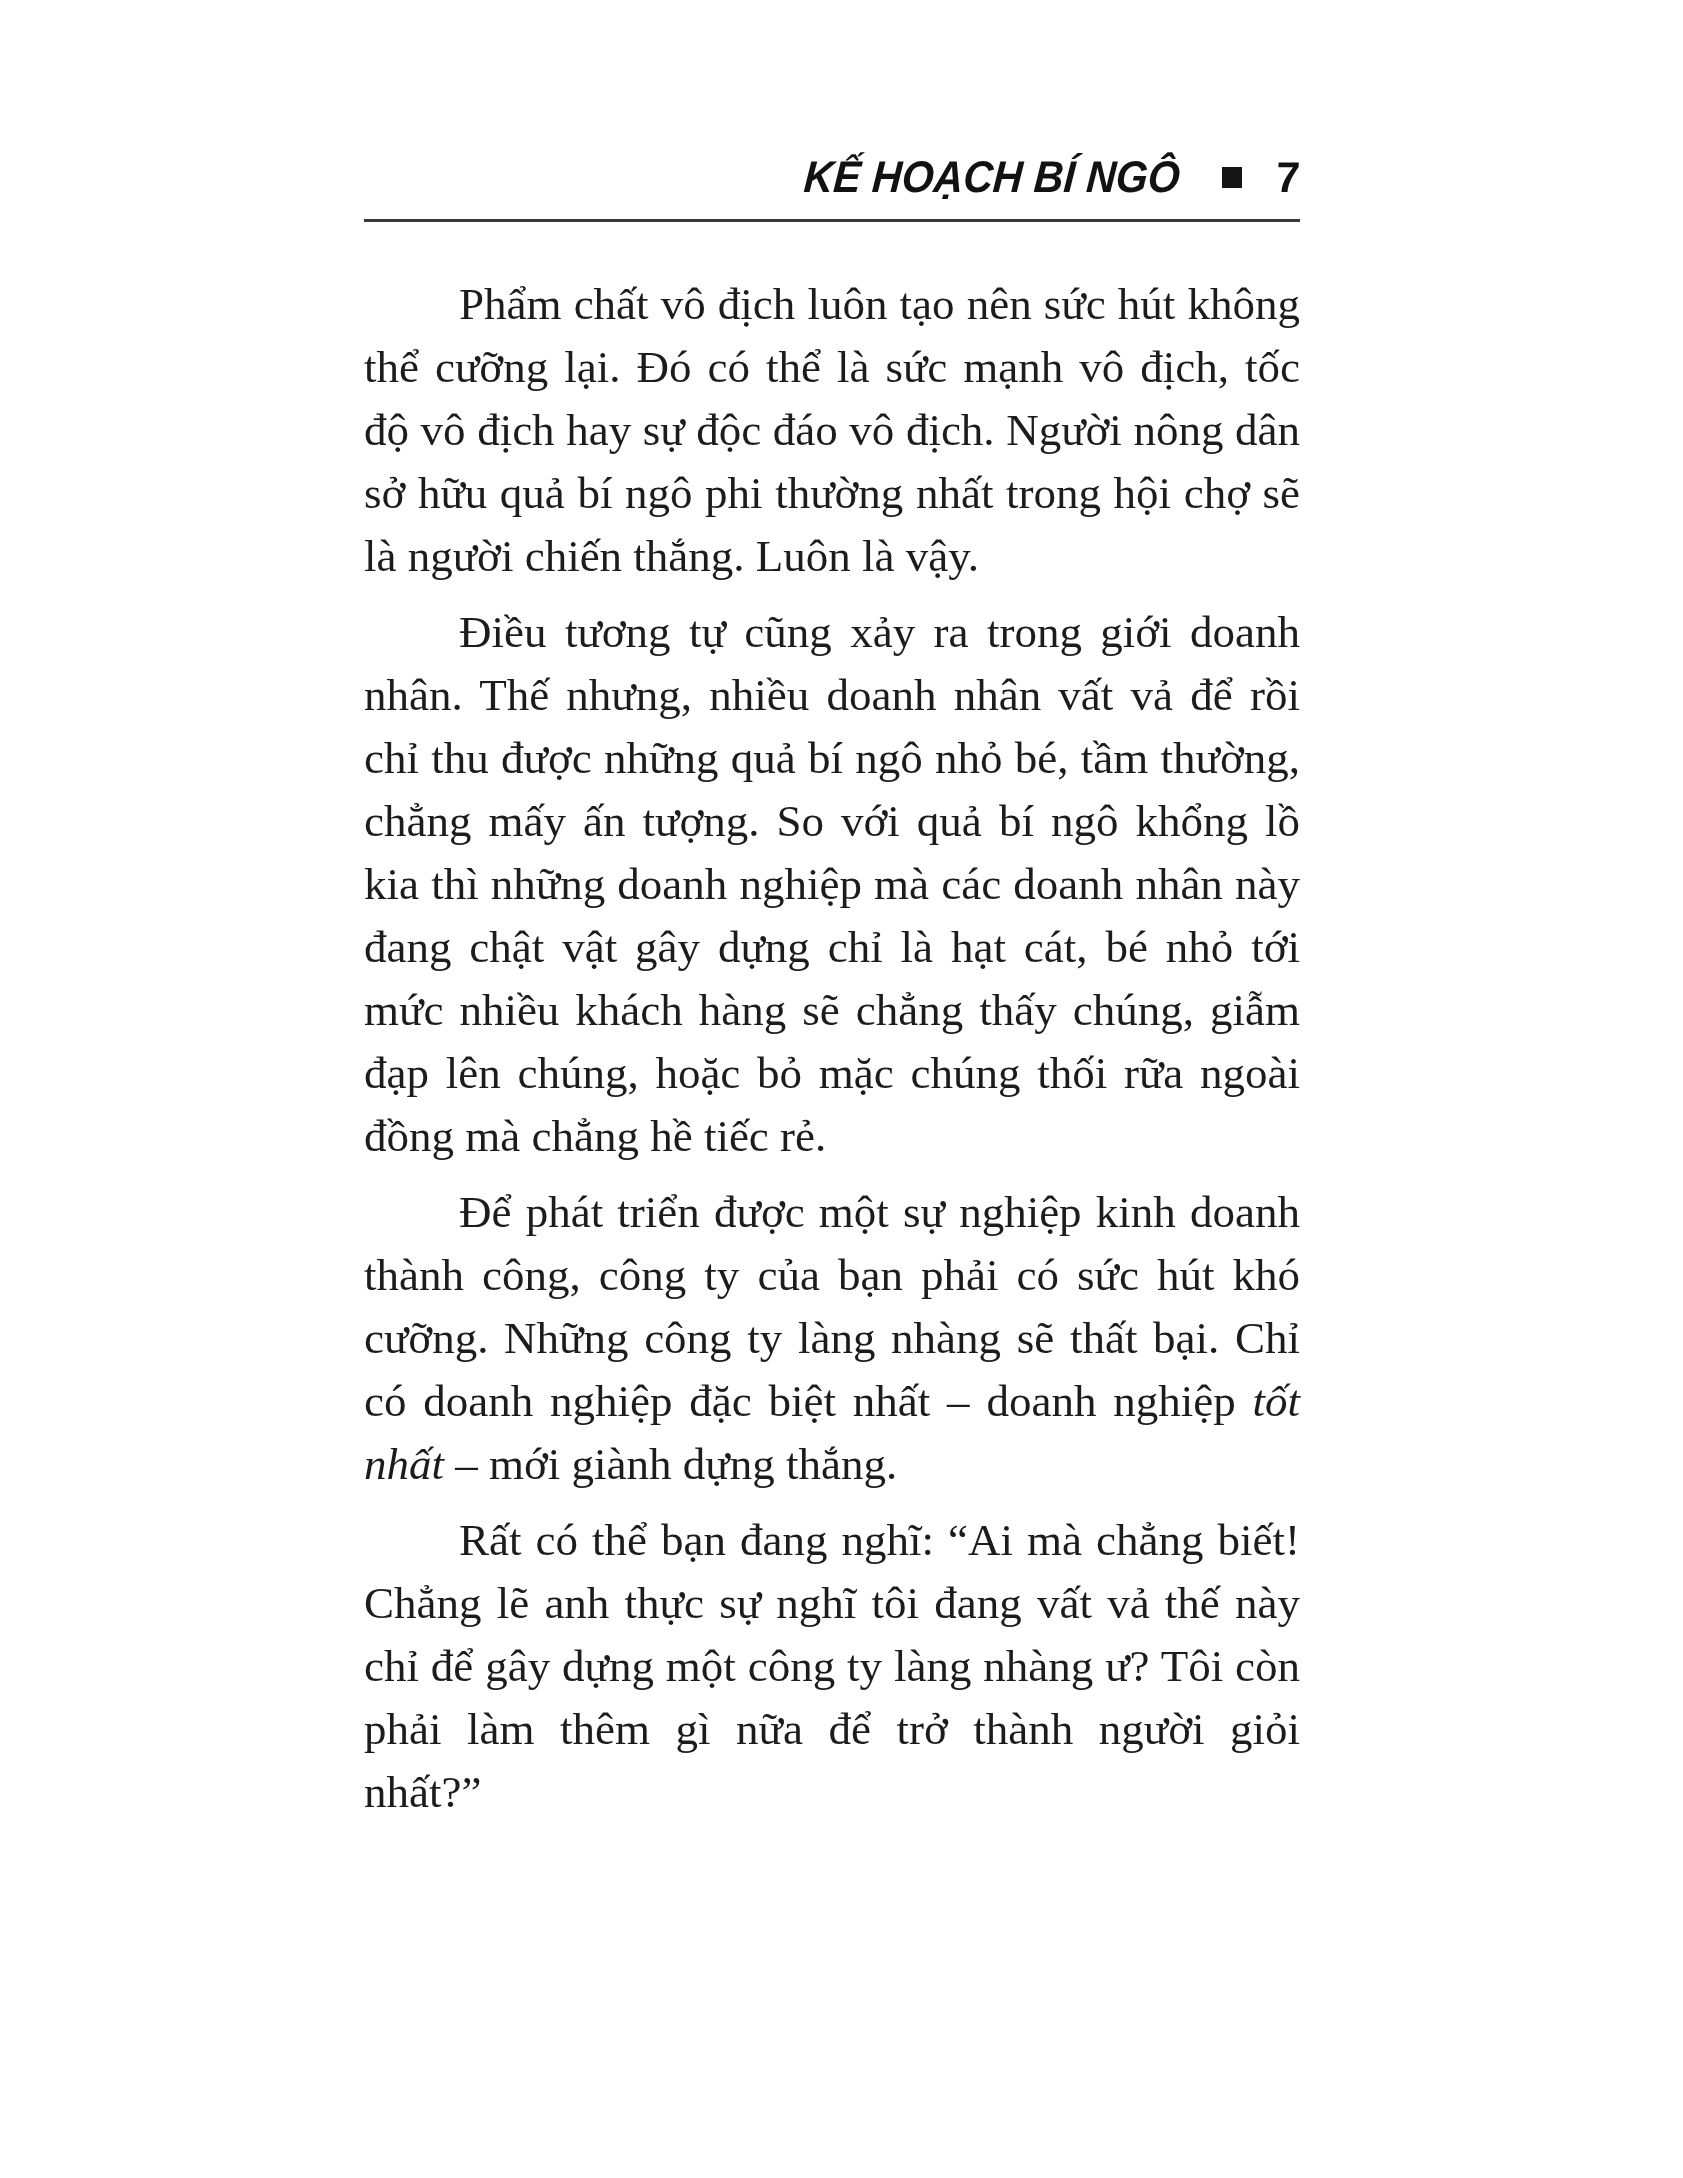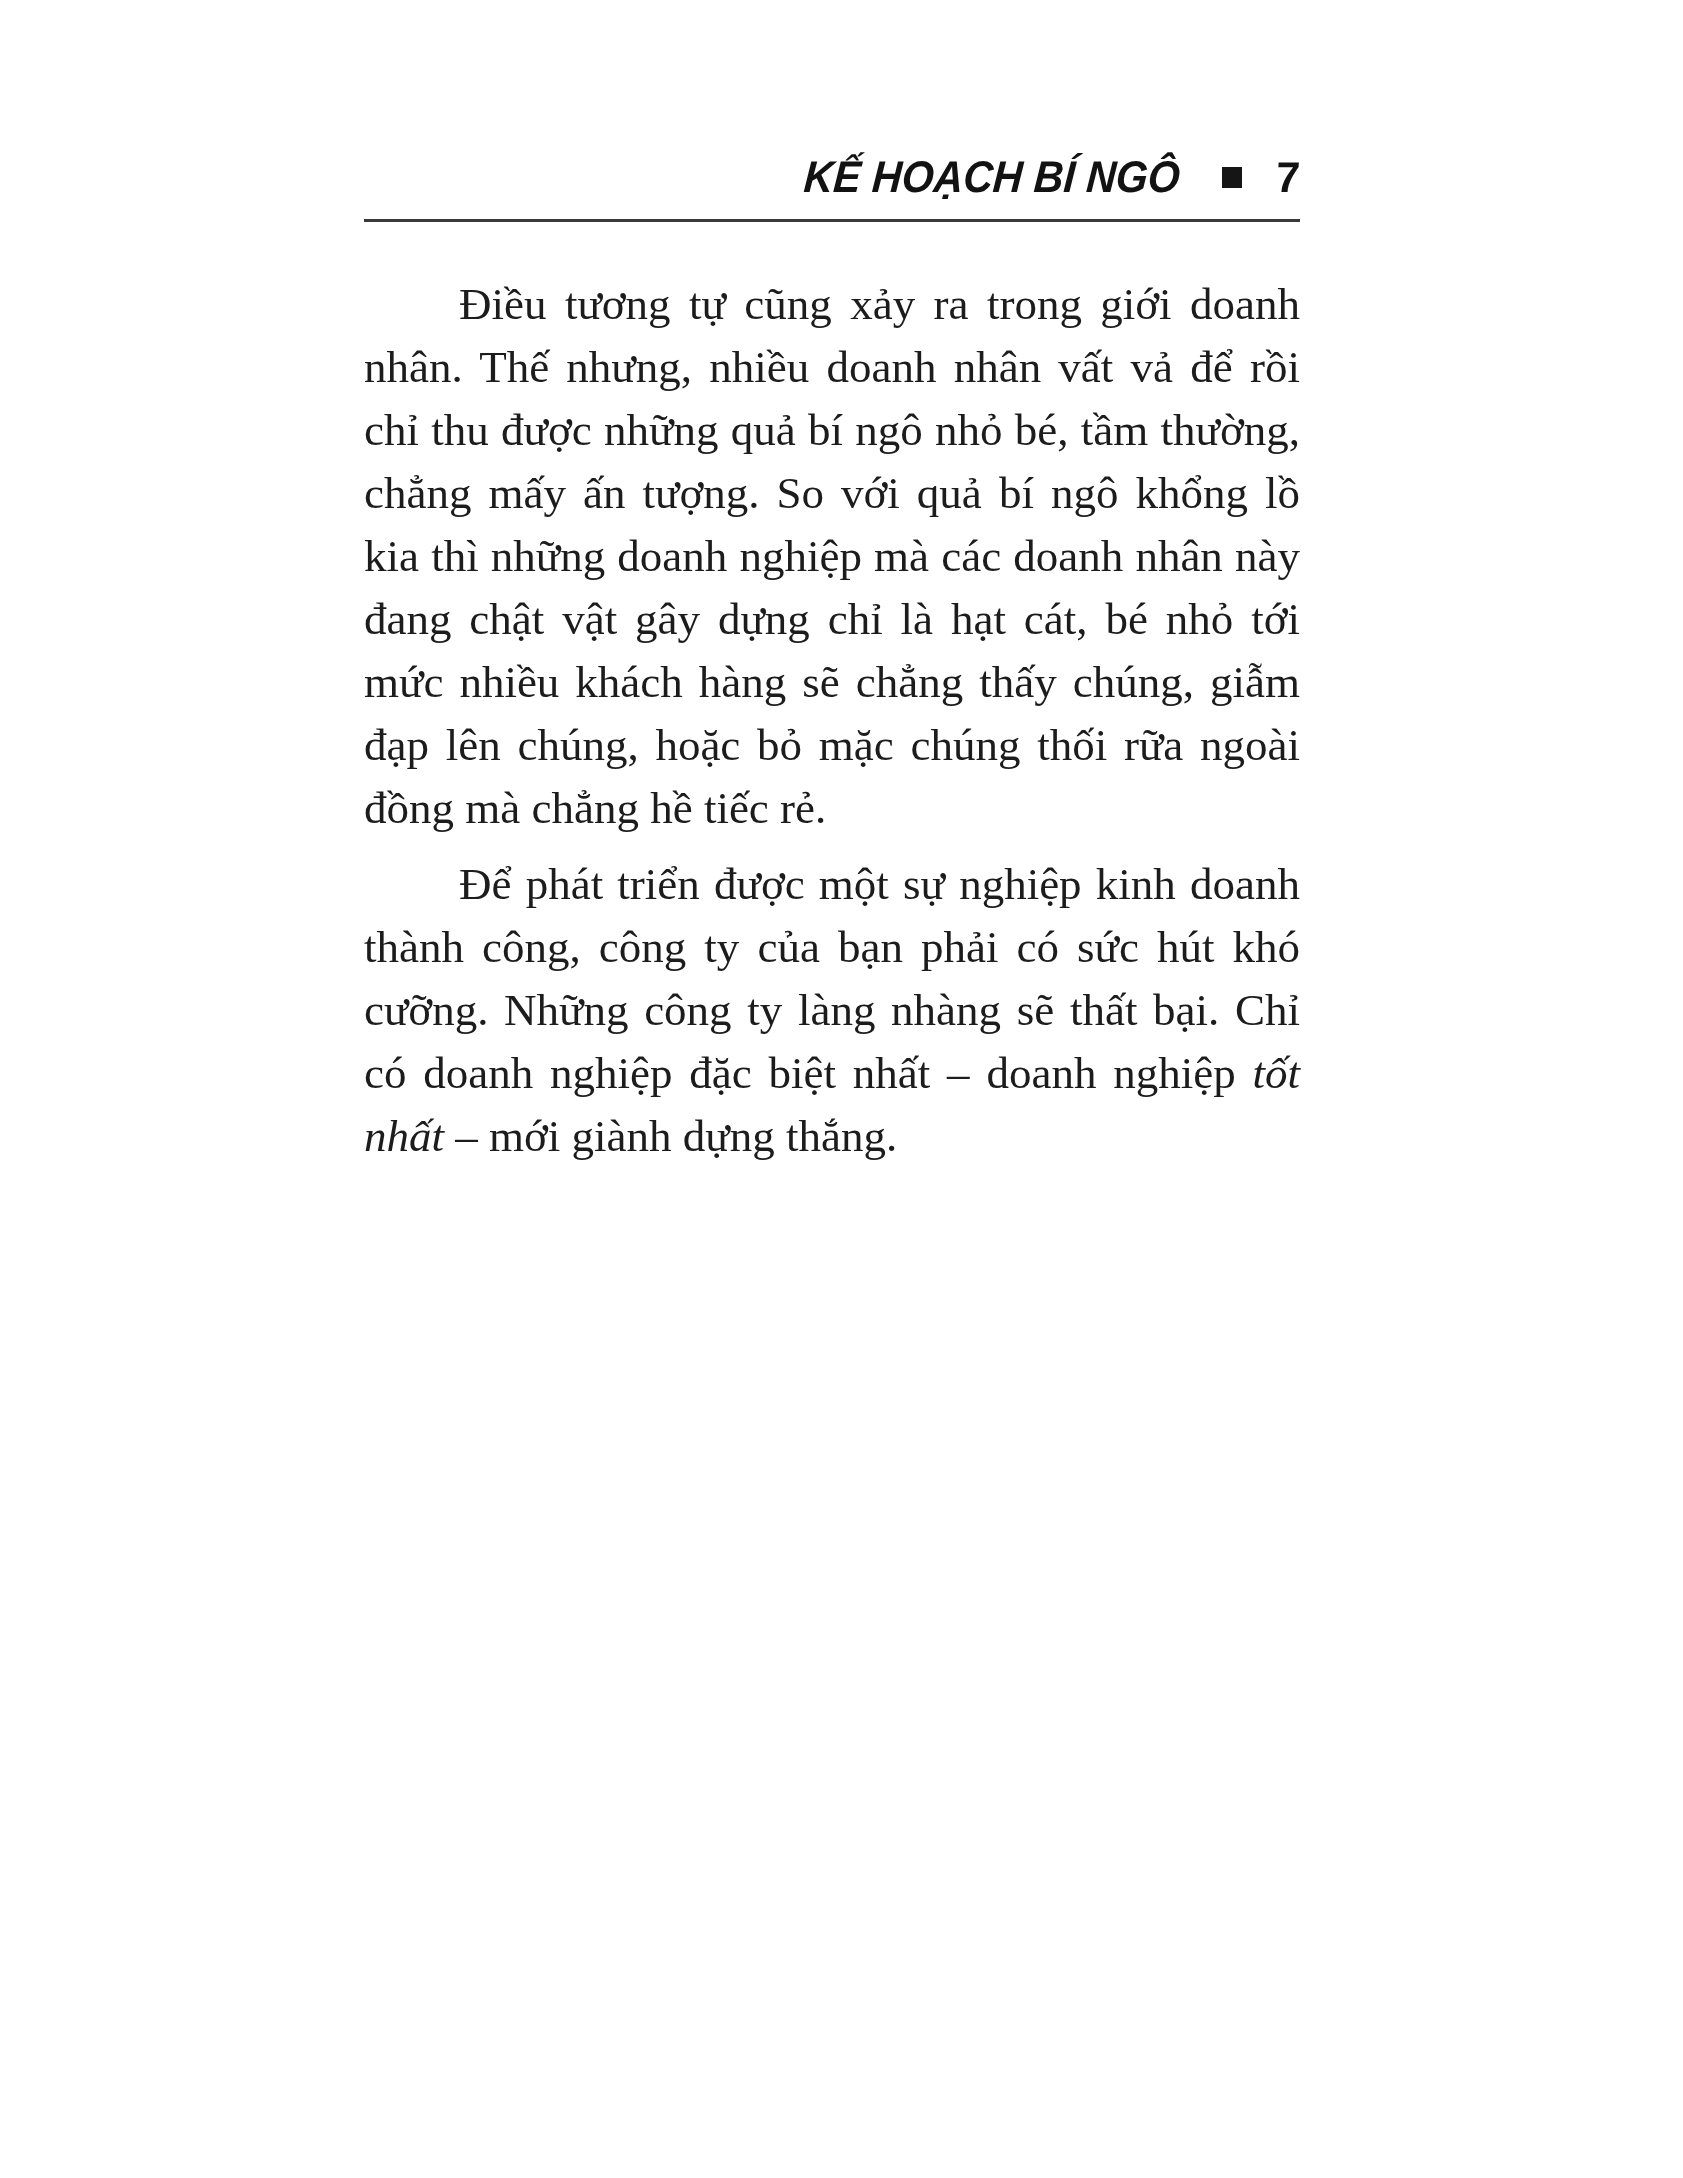--- a/index.html
+++ b/index.html
@@ -89,18 +89,20 @@
 
   <div class="header">
     <span class="book-title">KẾ HOẠCH BÍ NGÔ</span>
     <span class="square-bullet"></span>
     <span class="page-number">7</span>
   </div>
 
   <div class="header-rule"></div>
 
   <div class="page-body">
+      <p><span>Phẩm chất vô địch luôn tạo nên sức hút không thể cưỡng lại. Đó có thể là sức mạnh vô địch, tốc độ vô địch hay sự độc đáo vô địch. Người nông dân sở hữu quả bí ngô phi thường nhất trong hội chợ sẽ là người chiến thắng. Luôn là vậy.</span></p>
       <p><span>Điều tương tự cũng xảy ra trong giới doanh nhân. Thế nhưng, nhiều doanh nhân vất vả để rồi chỉ thu được những quả bí ngô nhỏ bé, tầm thường, chẳng mấy ấn tượng. So với quả bí ngô khổng lồ kia thì những doanh nghiệp mà các doanh nhân này đang chật vật gây dựng chỉ là hạt cát, bé nhỏ tới mức nhiều khách hàng sẽ chẳng thấy chúng, giẫm đạp lên chúng, hoặc bỏ mặc chúng thối rữa ngoài đồng mà chẳng hề tiếc rẻ.</span></p>
       <p><span>Để phát triển được một sự nghiệp kinh doanh thành công, công ty của bạn phải có sức hút khó cưỡng. Những công ty làng nhàng sẽ thất bại. Chỉ có doanh nghiệp đặc biệt nhất – doanh nghiệp </span><em>tốt nhất</em><span> – mới giành dựng thắng.</span></p>
+      <p><span>Rất có thể bạn đang nghĩ: “Ai mà chẳng biết! Chẳng lẽ anh thực sự nghĩ tôi đang vất vả thế này chỉ để gây dựng một công ty làng nhàng ư? Tôi còn phải làm thêm gì nữa để trở thành người giỏi nhất?”</span></p>
     </div>
 
 </div>
 
 
 </body></html>

